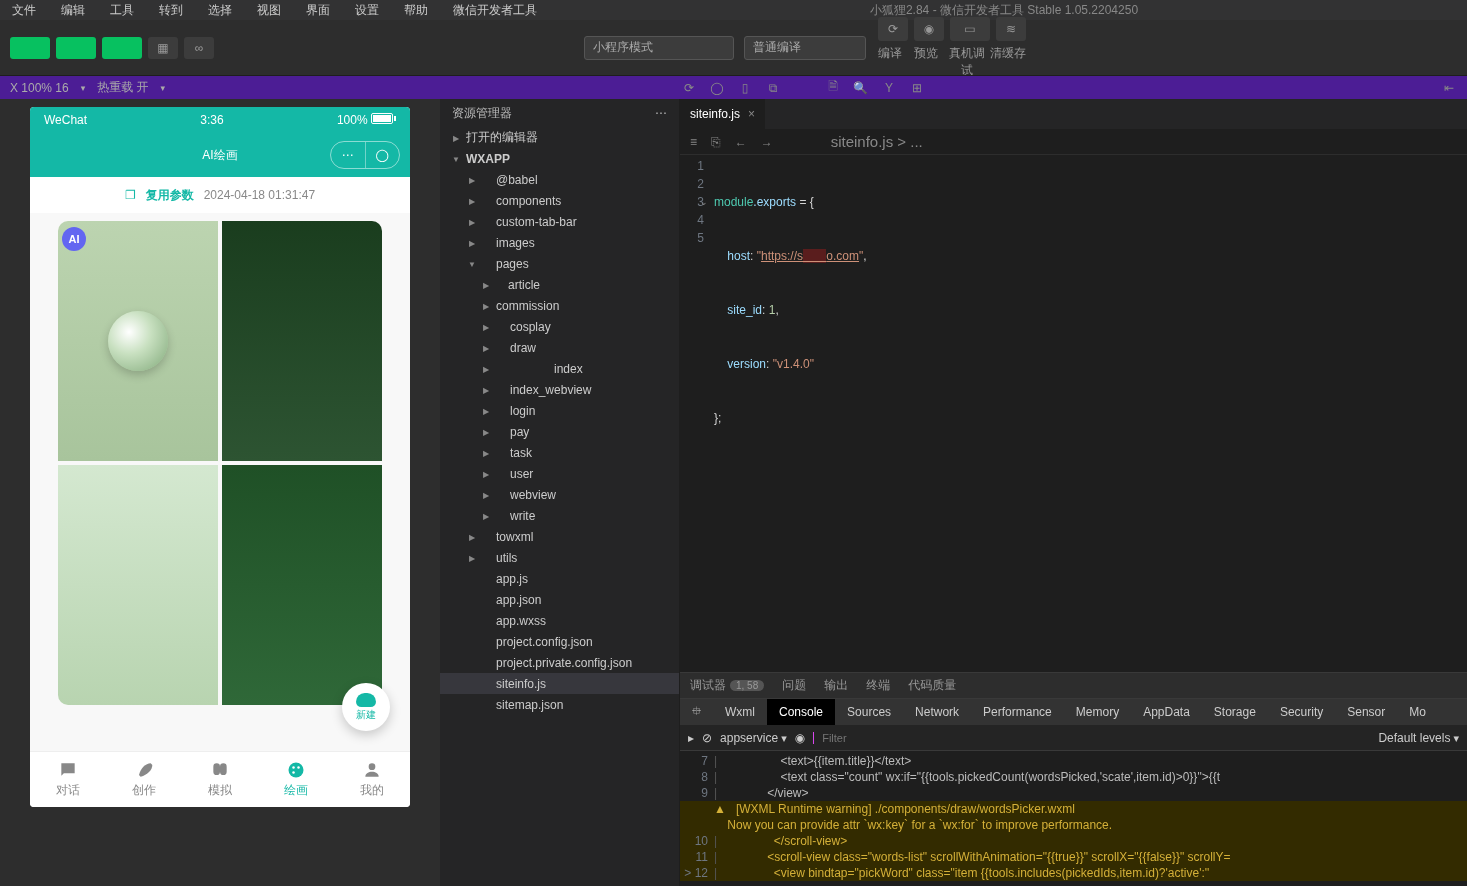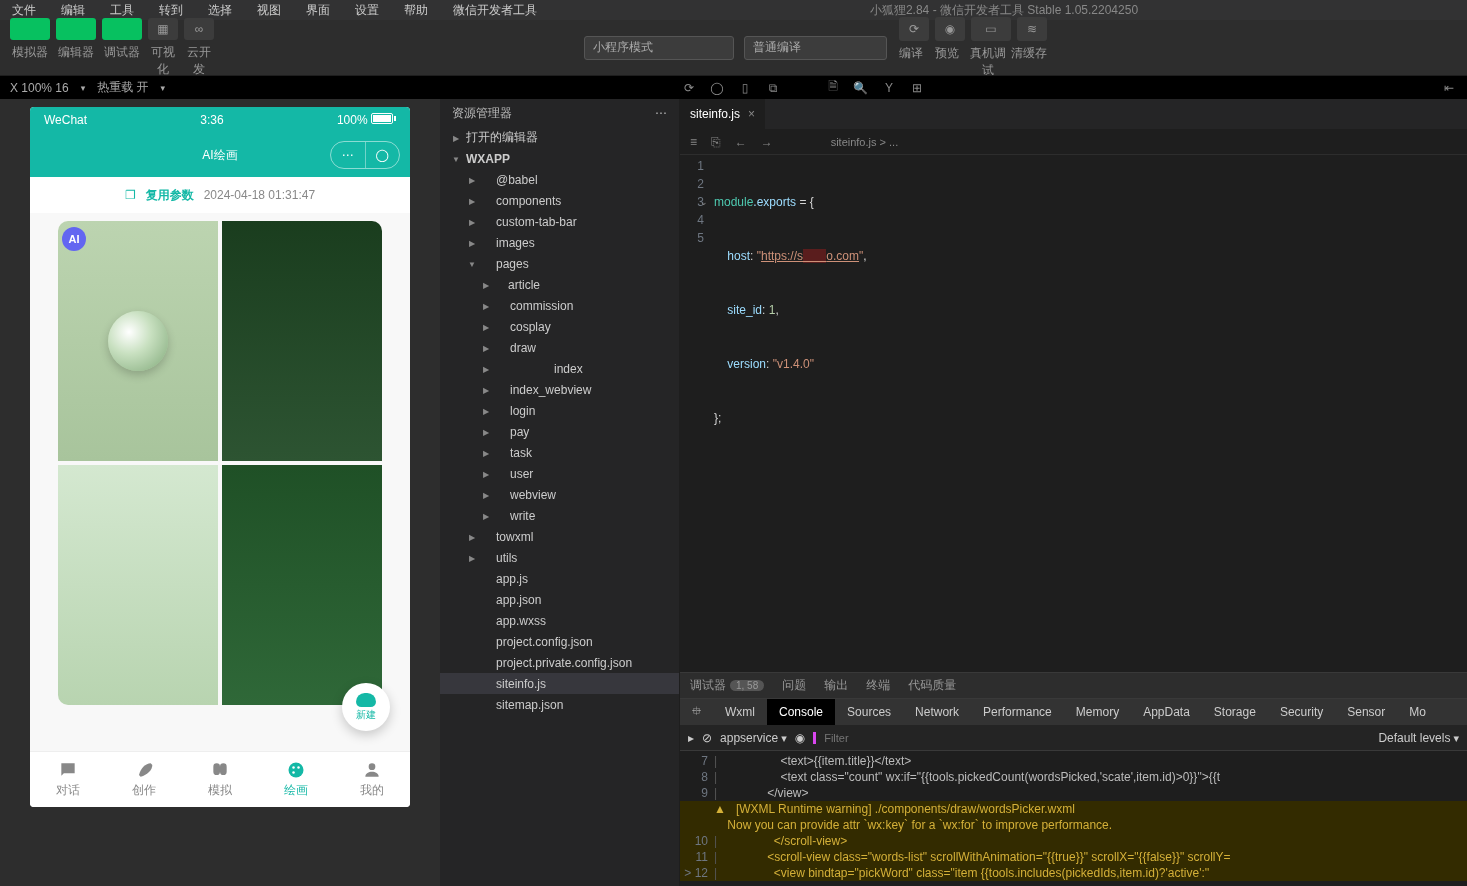--- a/index.html
+++ b/index.html
@@ -11,27 +11,27 @@
 .title-center{flex:1;text-align:center;color:#888;}
 .toolbar{height:55px;background:#2d2d2d;display:flex;align-items:center;}
 .tb-row{display:flex;gap:6px;margin-left:10px;}
 .g-btn{width:40px;height:22px;background:#07c160;border-radius:3px;}
 .gr-btn{width:30px;height:22px;background:#3c3c3c;border-radius:3px;display:flex;align-items:center;justify-content:center;color:#999;}
 .tb-labels{display:flex;gap:6px;margin-left:10px;margin-top:4px;font-size:11px;color:#999;}
 .tb-labels span{width:40px;text-align:center;}
 .tb-labels span.w30{width:30px;}
 .combo{background:#3c3c3c;border:1px solid #555;height:24px;padding:0 8px;color:#aaa;display:flex;align-items:center;border-radius:3px;}
 .combo.c1{width:150px;margin-left:370px;}
-.combo.c2{width:143px;margin-left:10px;}
+.combo.c2{width:122px;margin-left:10px;}
 .ic-btn{width:30px;height:24px;background:#3c3c3c;border-radius:3px;margin-left:6px;display:flex;align-items:center;justify-content:center;color:#999;}
 .toolbar-right{display:flex;flex-direction:column;}
 .tbr-row{display:flex;}
 .tbr-labels{display:flex;font-size:11px;color:#999;margin-top:4px;}
 .tbr-labels span{text-align:center;}
-.statusbar{height:24px;background:#000000;display:flex;align-items:center;padding:0 10px;gap:12px;color:#aaa;font-size:11px;border-top:1px solid #1e1e1e;}
+.statusbar{height:24px;background:#4c1d95;display:flex;align-items:center;padding:0 10px;gap:12px;color:#aaa;font-size:11px;border-top:1px solid #1e1e1e;}
 .statusbar .chev{font-size:9px;}
 .statusbar .spc{flex:1;}
 .icon-sm{width:16px;height:16px;display:inline-flex;align-items:center;justify-content:center;color:#888;}
 .main{flex:1;display:flex;overflow:hidden;}
 .simulator-pane{width:440px;background:#2d2d2d;display:flex;align-items:flex-start;justify-content:center;padding:8px;}
 .phone{width:380px;height:700px;background:#fff;border-radius:4px;overflow:hidden;display:flex;flex-direction:column;}
 .ph-statusbar{height:26px;background:#14b8a6;color:#fff;display:flex;align-items:center;padding:0 14px;font-size:12px;justify-content:space-between;}
 .ph-nav{height:44px;background:#14b8a6;color:#fff;display:flex;align-items:center;justify-content:center;position:relative;font-size:15px;font-weight:500;}
 .capsule{position:absolute;right:10px;width:70px;height:28px;border:1px solid rgba(255,255,255,.5);border-radius:14px;display:flex;}
 .capsule div{flex:1;display:flex;align-items:center;justify-content:center;}
@@ -58,21 +58,21 @@
 .exp-header{height:28px;display:flex;align-items:center;justify-content:space-between;padding:0 12px;color:#bbb;font-size:11px;}
 .tree{flex:1;overflow:auto;font-size:12px;}
 .tree-item{height:21px;display:flex;align-items:center;color:#ccc;cursor:pointer;}
 .tree-item.selected{background:#37373d;}
 .tree-item .arr{width:12px;text-align:center;font-size:9px;color:#888;}
 .editor-area{flex:1;display:flex;flex-direction:column;background:#1e1e1e;min-width:0;}
 .editor-tabs{height:30px;background:#252526;display:flex;align-items:center;}
 .etab{height:30px;background:#1e1e1e;padding:0 10px;display:flex;align-items:center;gap:8px;color:#fff;font-size:12px;}
 .etab .x{color:#888;}
 .editor-actions{height:26px;display:flex;align-items:center;gap:14px;padding:0 10px;color:#888;border-bottom:1px solid #2d2d2d;}
-.breadcrumb{color:#888;font-size:11px;}
+.breadcrumb{color:#888;font-size:15px;}
 .code{flex:1;display:flex;font-family:Consolas,monospace;font-size:13px;line-height:18px;}
 .gutter{width:34px;text-align:right;color:#6e7681;padding-right:10px;padding-top:2px;}
 .gutter div{height:18px;}
 .codetext{flex:1;padding-top:2px;white-space:pre;color:#d4d4d4;}
 .codetext div{height:18px;}
 .fold{position:absolute;margin-left:-14px;color:#888;font-size:9px;}
 .kw{color:#4ec9b0;}
 .pr{color:#9cdcfe;}
 .op{color:#d4d4d4;}
 .st{color:#ce9178;}
@@ -81,21 +81,21 @@
 .debugger{height:214px;display:flex;flex-direction:column;border-top:1px solid #393939;background:#242424;}
 .dbg-tabs{height:26px;display:flex;align-items:center;gap:18px;padding:0 10px;border-bottom:1px solid #393939;background:#2d2d2d;font-size:12px;}
 .dbg-tabs span{color:#999;}
 .dbg-tabs span.active{color:#fff;}
 .badge{background:#555;border-radius:8px;padding:0 6px;font-size:10px;color:#ccc;margin-left:4px;}
 .devtabs{height:26px;background:#333;display:flex;align-items:center;gap:0;font-size:12px;}
 .devtabs .dt{padding:0 12px;height:26px;display:flex;align-items:center;color:#ccc;}
 .devtabs .dt.active{background:#000;color:#fff;}
 .console-bar{height:26px;display:flex;align-items:center;gap:8px;padding:0 8px;background:#242424;border-bottom:1px solid #393939;}
 .console-bar .sel{color:#ccc;font-size:11px;}
-.console-bar input{background:transparent;border:none;outline:none;color:#ccc;border-left:3px solid #d946ef;padding-left:8px;font-size:11px;width:300px;}
+.console-bar input{background:transparent;border:none;outline:none;color:#ccc;border-left:1px solid #d946ef;padding-left:8px;font-size:11px;width:300px;}
 .console-bar .lvl{color:#ccc;font-size:11px;}
 .console{flex:1;overflow:hidden;font-family:Consolas,monospace;font-size:11px;line-height:16px;background:#1e1e1e;color:#bbb;padding:2px 0;}
 .console .ln{display:flex;}
 .console .lnno{width:34px;text-align:right;color:#6e7681;padding-right:6px;}
 .console .sep{color:#555;padding-right:10px;}
 .console .txt{white-space:pre;flex:1;}
 .console .warn{color:#d4b038;}
 .console .warnbg{background:#332b00;}
 svg{display:block;}
 .arr-r::before{content:"▶";font-size:8px;}
@@ -129,27 +129,20 @@
 
   <div class="toolbar">
     <div style="display:flex;flex-direction:column;">
       <div class="tb-row">
         <div class="g-btn"></div>
         <div class="g-btn"></div>
         <div class="g-btn"></div>
         <div class="gr-btn">▦</div>
         <div class="gr-btn">∞</div>
       </div>
-      <div class="tb-labels">
-        <span>模拟器</span>
-        <span>编辑器</span>
-        <span>调试器</span>
-        <span class="w30">可视化</span>
-        <span class="w30">云开发</span>
-      </div>
     </div>
     <div class="combo c1">
         <span>小程序模式</span>
       </div>
     <div class="combo c2">
         <span>普通编译</span>
       </div>
 
     <div class="toolbar-right" style="margin-left:6px;">
       <div class="tbr-row">
@@ -310,21 +303,21 @@
         <div class="tree-item" style="padding-left:26px;">
             <span class="arr arr-d"></span>
             <span style="margin-left:18px;">pages</span>
           </div>
         <div class="tree-item" style="padding-left:40px;">
             <span class="arr arr-r"></span>
             <span style="margin-left:16px;">article</span>
           </div>
         <div class="tree-item" style="padding-left:40px;">
             <span class="arr arr-r"></span>
-            <span style="margin-left:18px;">commission</span>
+            <span style="margin-left:4px;">commission</span>
           </div>
         <div class="tree-item" style="padding-left:40px;">
             <span class="arr arr-r"></span>
             <span style="margin-left:18px;">cosplay</span>
           </div>
         <div class="tree-item" style="padding-left:40px;">
             <span class="arr arr-r"></span>
             <span style="margin-left:18px;">draw</span>
           </div>
         <div class="tree-item" style="padding-left:40px;">

